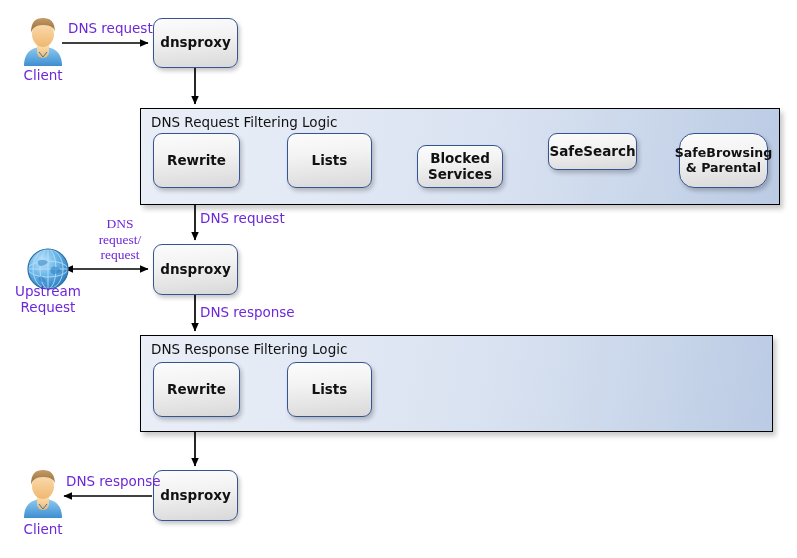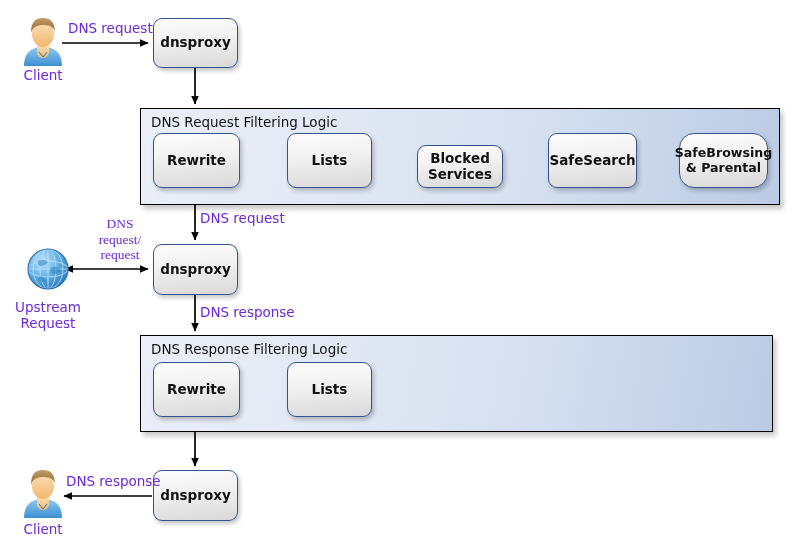--- a/index.html
+++ b/index.html
@@ -129,21 +129,21 @@
   </div>
   <div class="node" style="left:287px;top:133px;width:85px;height:55px;">
     <span>Lists</span>
   </div>
   <div class="node" style="left:417px;top:133px;width:86px;height:43px;margin-top:12px;">
     <span>
       <span style="display:block">Blocked</span>
       <span style="display:block">Services</span>
     </span>
   </div>
-  <div class="node" style="left:548px;top:133px;width:89px;height:55px;">
+  <div class="node" style="left:548px;top:133px;width:89px;height:37px;">
     <span>SafeSearch</span>
   </div>
   <div class="node" style="left:679px;top:133px;width:89px;height:55px;font-size:12.6px;border-radius:15px;">
     <span>
       <span style="display:block">SafeBrowsing</span>
       <span style="display:block">&amp; Parental</span>
     </span>
   </div>
 
   <div class="actor" style="left:22px;top:243px;width:52px;height:52px;">
@@ -164,21 +164,21 @@
         <line x1="26" y1="6" x2="26" y2="46"></line>
       </g>
       <g fill="#2b7fc2" opacity=".55">
         <path d="M16,18 q6,-3 10,1 q-3,4 -8,4 q-3,-2 -2,-5 z"></path>
         <path d="M30,24 q7,-1 9,4 q-5,5 -10,2 q-2,-4 1,-6 z"></path>
         <path d="M18,33 q5,1 6,6 q-5,1 -8,-3 z"></path>
       </g>
       <circle cx="26" cy="26" r="20" fill="none" stroke="#2d6fa8" stroke-width="1.2"></circle>
     </svg>
   </div>
-  <div class="lbl ctr" style="left:5px;top:300px;width:86px;">
+  <div class="lbl ctr" style="left:5px;top:284px;width:86px;">
     <span style="display:block">Upstream</span>
     <span style="display:block">Request</span>
   </div>
 
   <div class="lbl ctr" style="left:72px;top:216px;width:96px;font-family:Liberation Serif, serif;">
     <span style="display:block">DNS</span>
     <span style="display:block">request/</span>
     <span style="display:block">request</span>
   </div>
 

